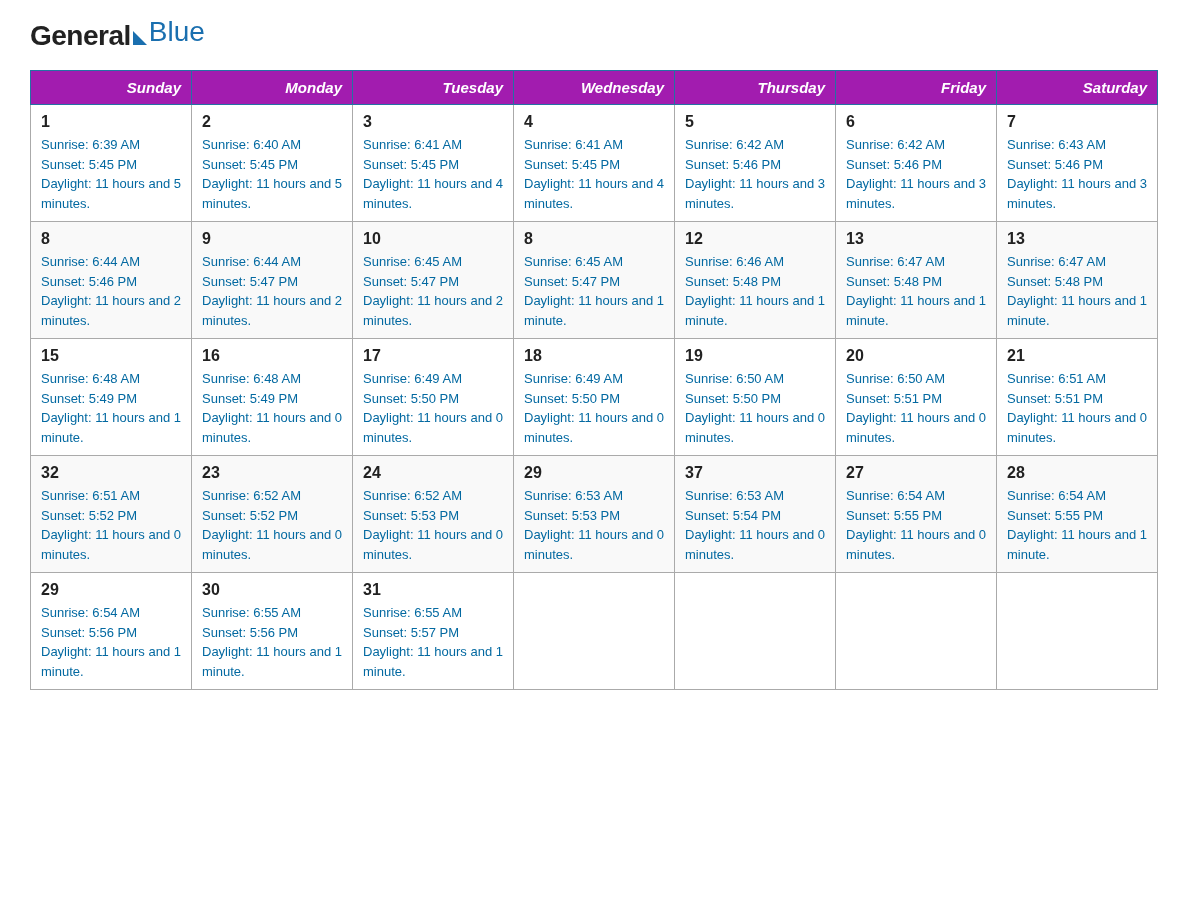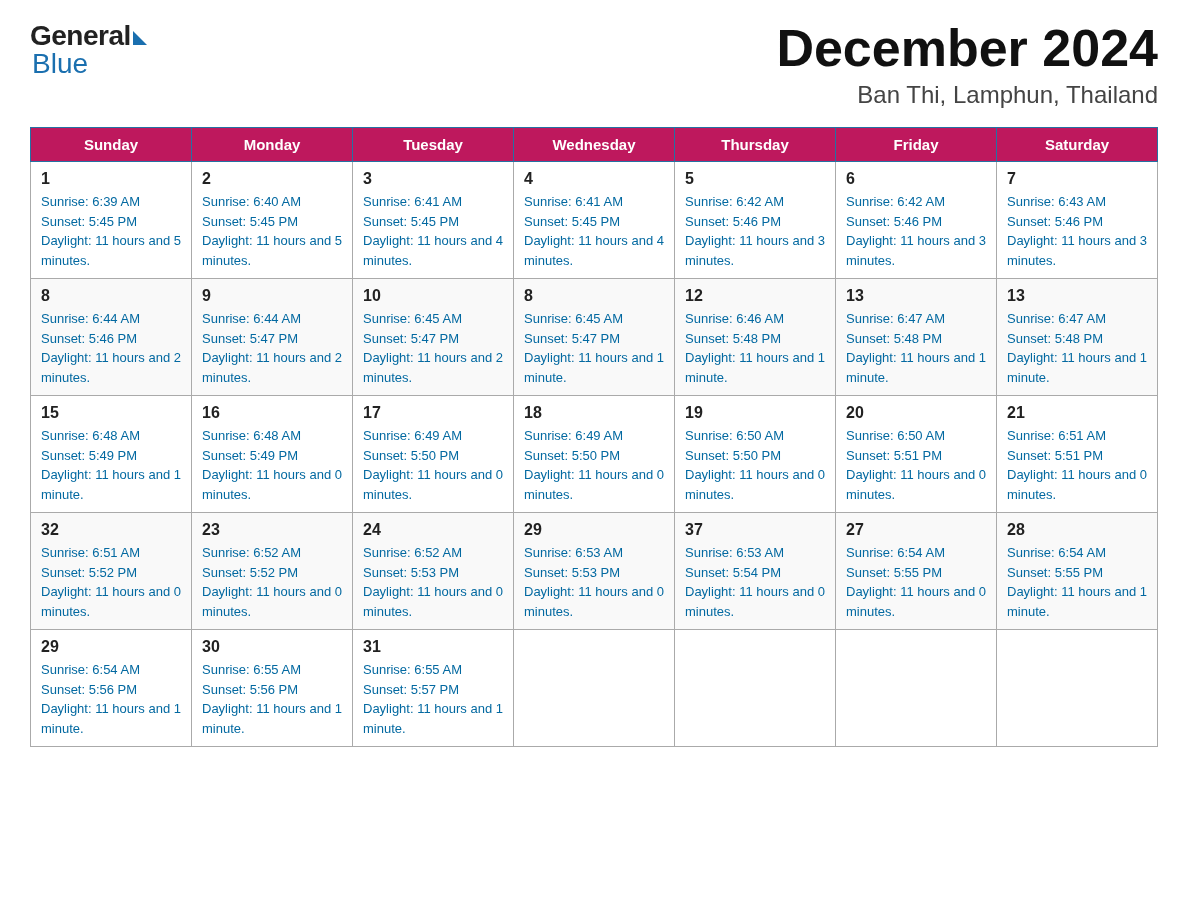--- a/index.html
+++ b/index.html
@@ -11,21 +11,21 @@
       min-height: 918px;
     }
     .header {
       display: flex;
       justify-content: space-between;
       align-items: flex-start;
       margin-bottom: 18px;
     }
     .logo {
       display: flex;
-      flex-direction: column;
+      flex-direction: row;
       align-items: flex-start;
       justify-content: space-between;
     }
     .logo-top {
       display: flex;
       align-items: center;
     }
     .logo-general {
       font-size: 28px;
       font-weight: bold;
@@ -61,27 +61,28 @@
       font-size: 24px;
       color: #444;
       margin-top: 4px;
     }
     table {
       width: 100%;
       border-collapse: collapse;
       table-layout: fixed;
     }
     thead th {
-      background-color: #be185d;
+      background-color: #a21caf;
       color: #fff;
       font-size: 15px;
       font-weight: bold;
       padding: 8px 10px;
-      text-align: center;
+      text-align: right;
       border: 1px solid #2471a3;
+      font-style: italic;
     }
     tbody td {
       vertical-align: top;
       padding: 8px 10px;
       border: 1px solid #aaa;
       font-size: 13px;
       color: #222;
       height: 110px;
     }
     .day-num {
@@ -105,24 +106,20 @@
 </head>
 <body>
 
 <div class="header">
   <div class="logo">
     <div class="logo-top">
       <span class="logo-general">General</span>
       <div class="logo-arrow"></div>
     </div>
     <span class="logo-blue">Blue</span>
-  </div>
-  <div class="title-block">
-    <div class="month-title">December 2024</div>
-    <div class="location">Ban Thi, Lamphun, Thailand</div>
   </div>
 </div>
 
 <table>
   <thead>
     <tr>
     <th>Sunday</th>
         <th>Monday</th>
         <th>Tuesday</th>
         <th>Wednesday</th>

